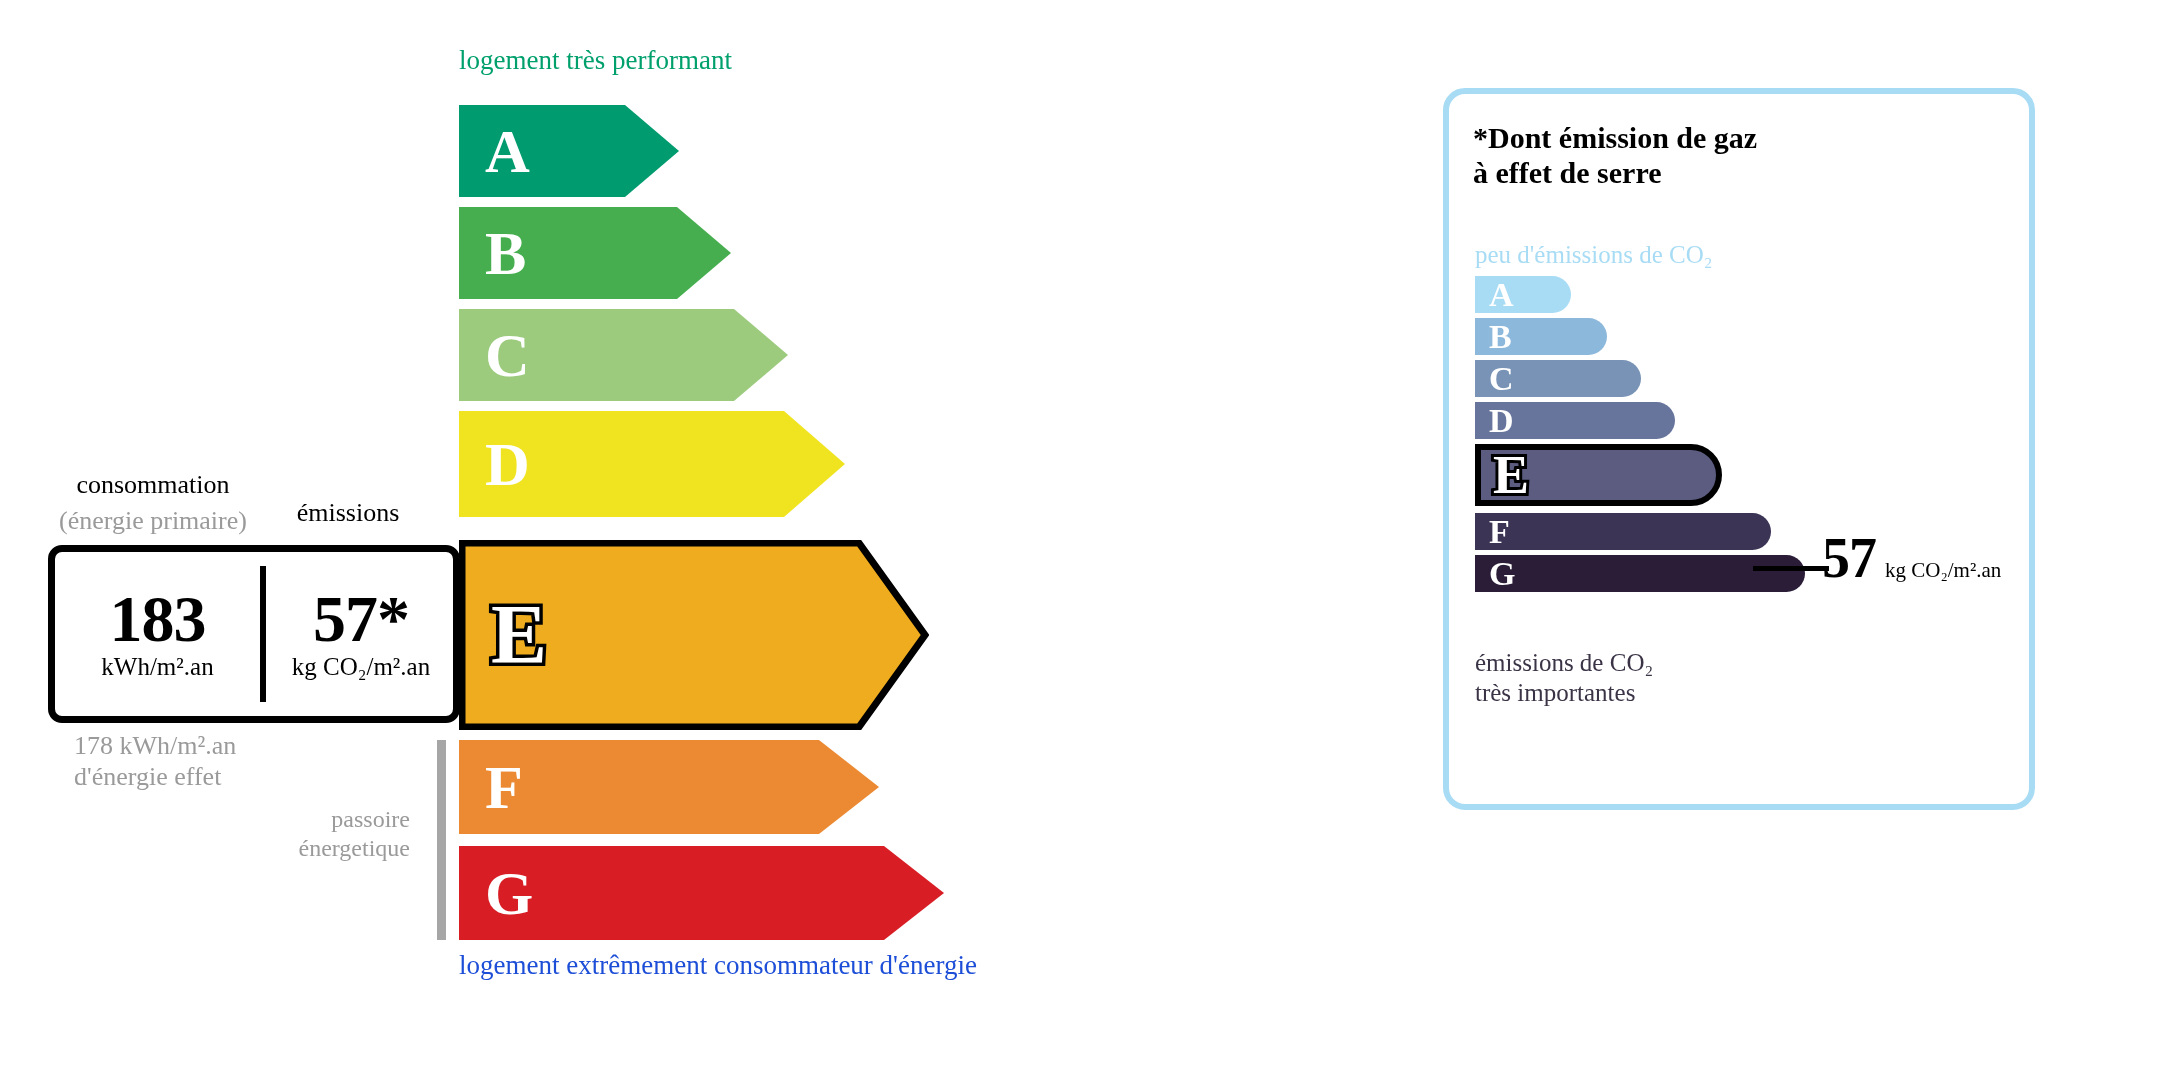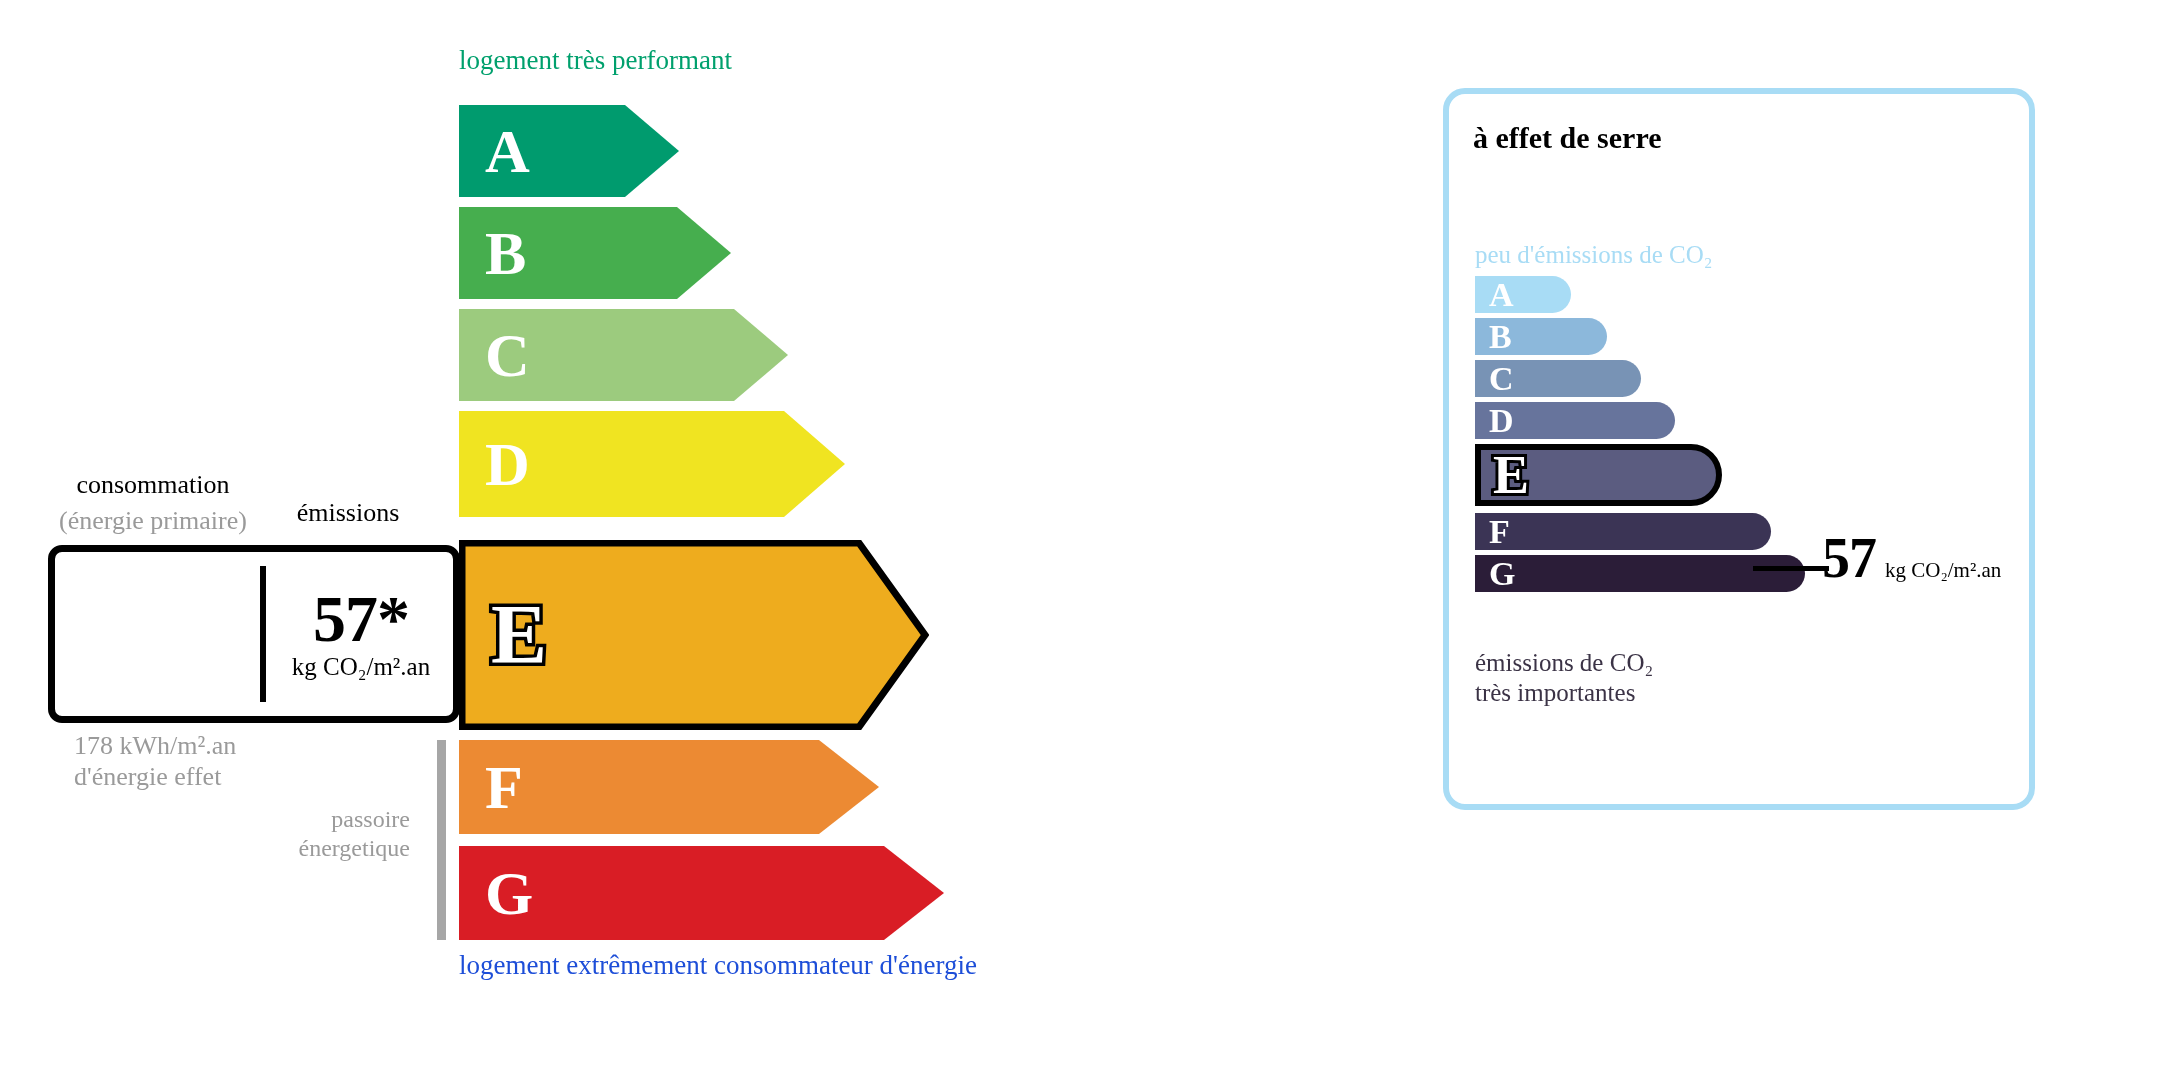--- a/index.html
+++ b/index.html
@@ -351,40 +351,45 @@
 
     <div id="passoire-bar"></div>
 
     <div class="label-consommation">
       <span>consommation</span>
       <span class="sub">(énergie primaire)</span>
     </div>
     <div class="label-emissions">émissions</div>
 
     <div id="value-box">
+      <div class="val-cell left">
+        <div class="val-number">183</div>
+        <div class="val-unit">kWh/m².an</div>
+      </div>
       <div class="divider"></div>
       <div class="val-cell right">
         <div class="val-number">57*</div>
         <div class="val-unit">kg CO₂/m².an</div>
       </div>
     </div>
 
     <div class="label-final-energy">
       <div>178 kWh/m².an</div>
       <div>d'énergie effet</div>
     </div>
 
     <div class="label-passoire">
       <div>passoire</div>
       <div>énergetique</div>
     </div>
   </div>
 
   <div id="co2-panel">
     <div id="co2-title">
+      <div>*Dont émission de gaz</div>
       <div>à effet de serre</div>
     </div>
 
     <div id="co2-caption-top">peu d'émissions de CO₂</div>
 
     <div class="co2-row" style="top:182px; height:37px; width:96px;">
       <div class="co2-bar" style="width:96px; background:#a8dcf5;"></div>
       <span class="co2-letter">A</span>
     </div>
 

